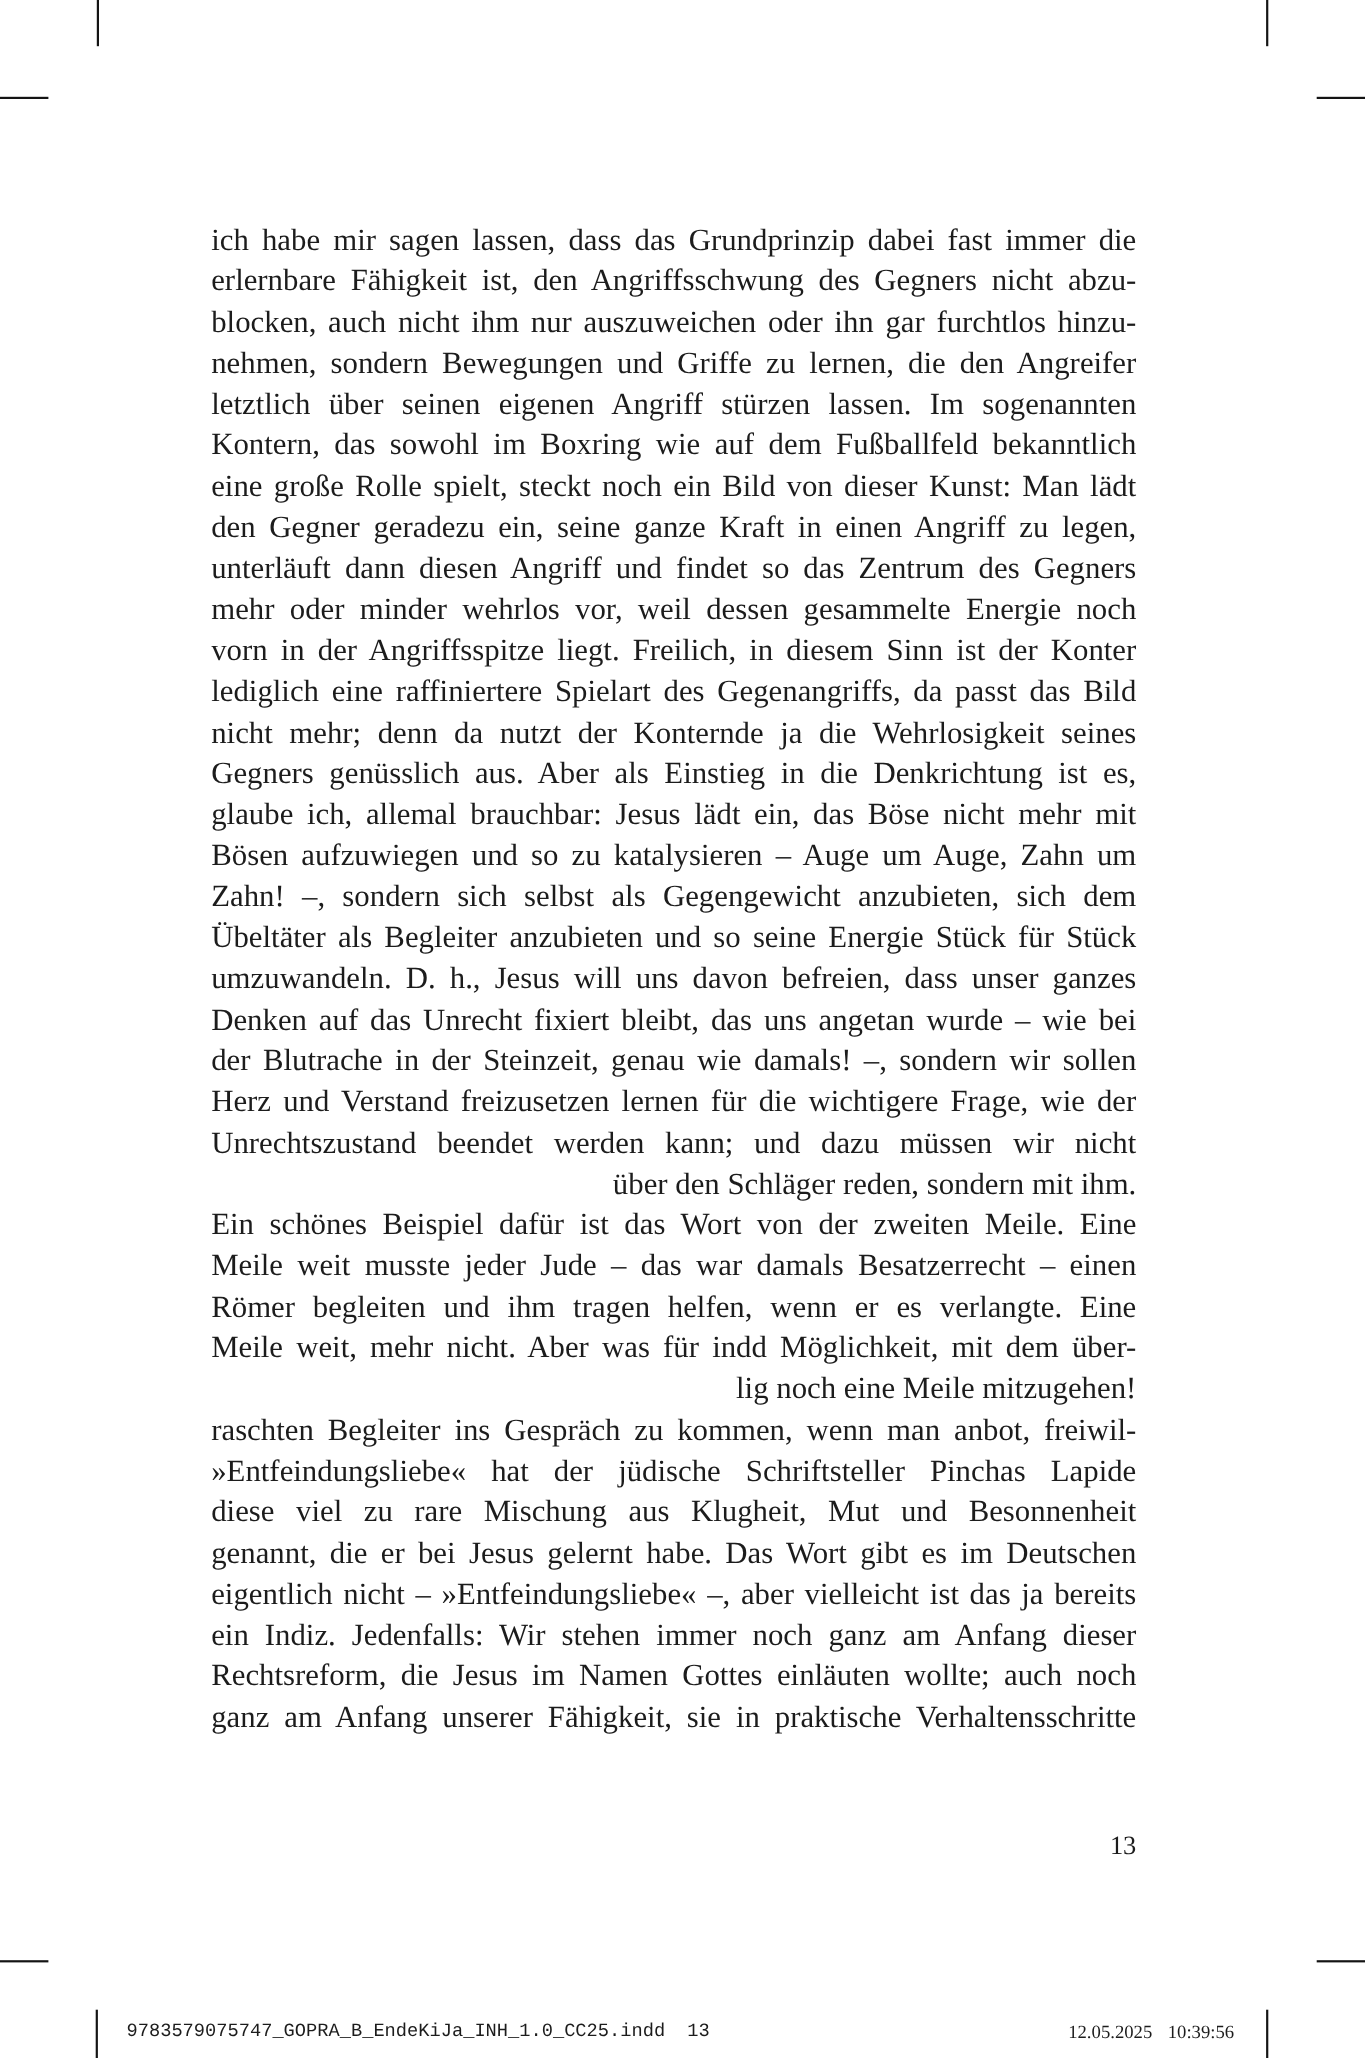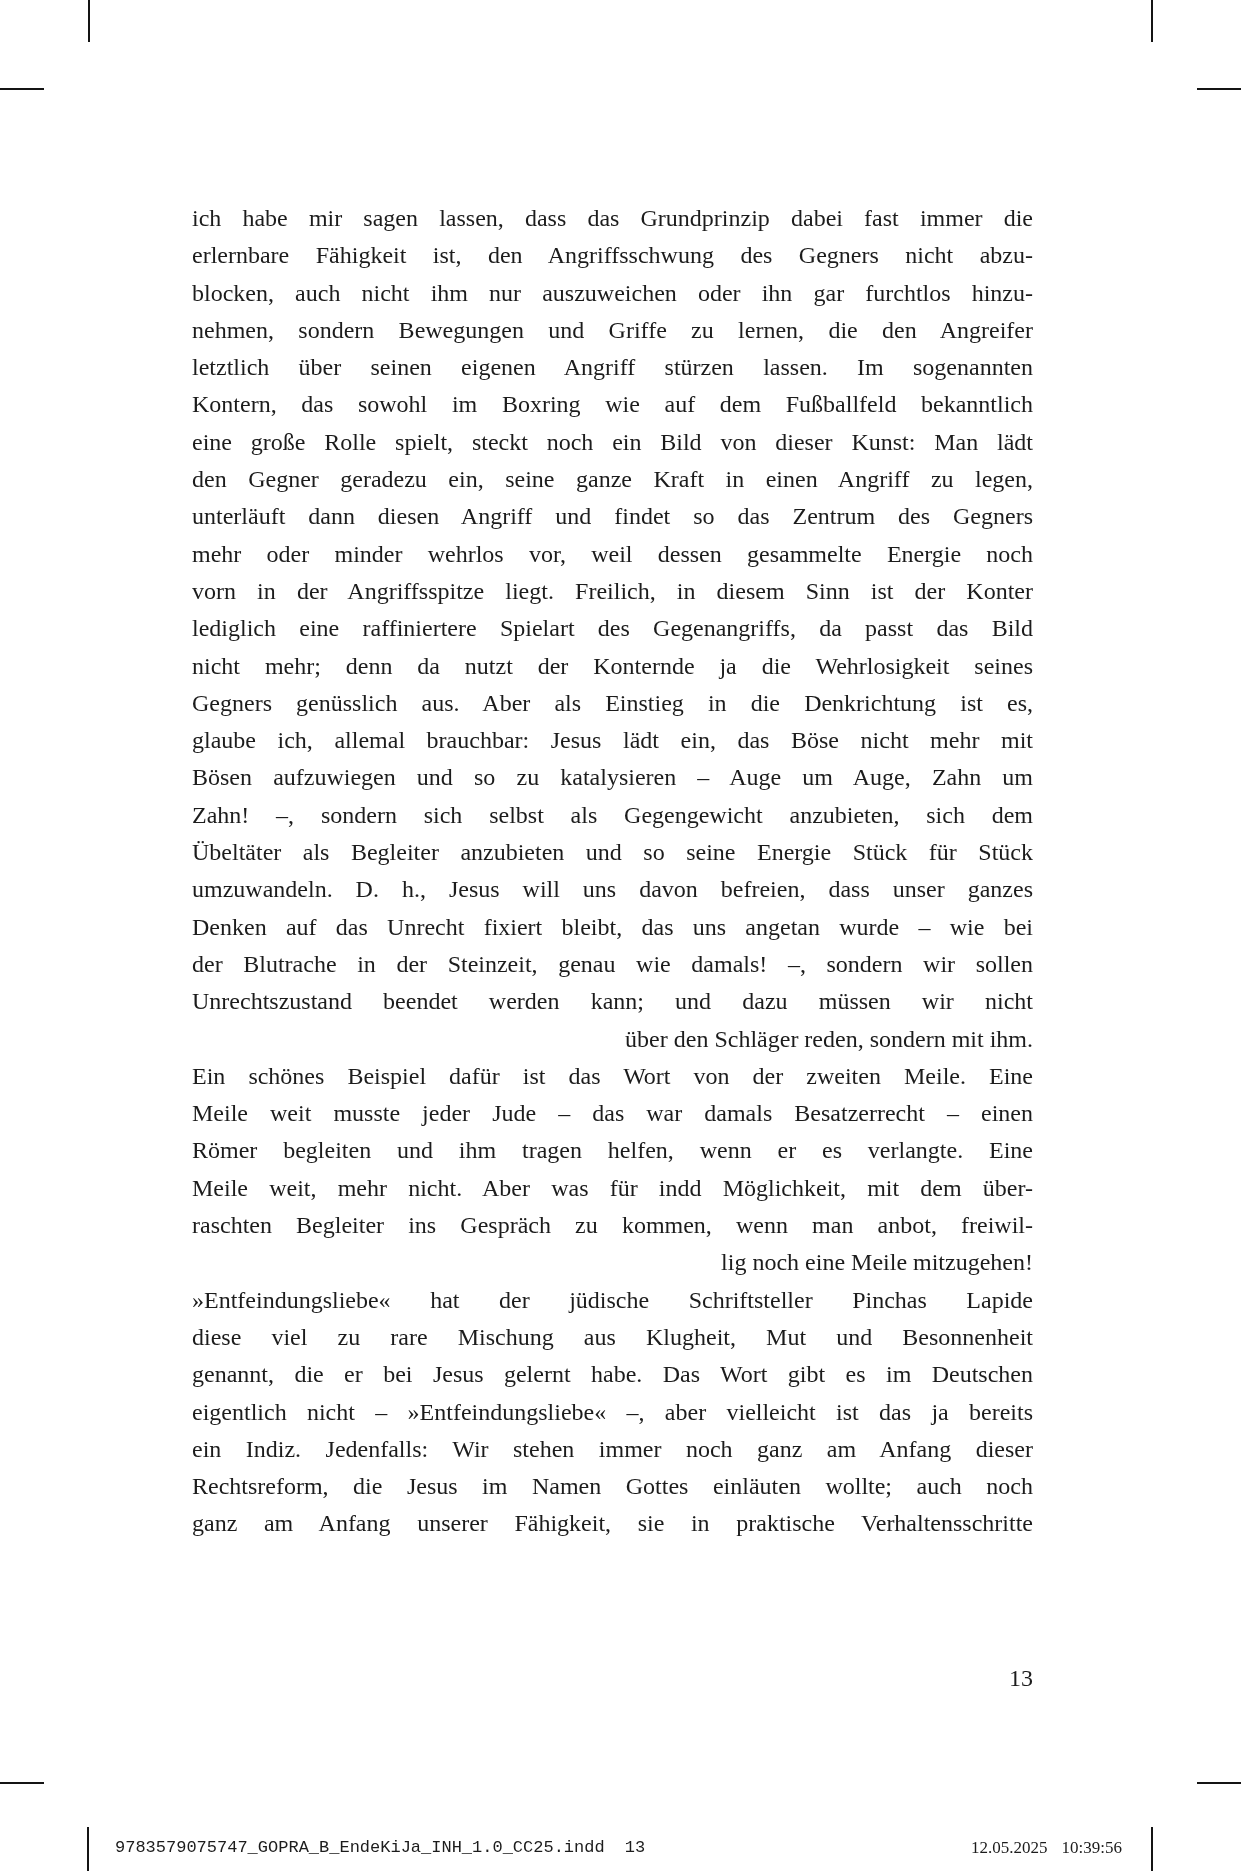--- a/index.html
+++ b/index.html
@@ -24,21 +24,21 @@
   .crop.h{height:2px;}
 
   
   .text-block{
     position:absolute;
     left:192px;
     top:200px;
     width:841px;
   }
   .line{
-    font-size:24px;
+    font-size:28px;
     line-height:37.3px;
     height:37.3px;
     overflow:hidden;
     text-align:justify;
     white-space:normal;
   }
   .line::after{
     content:"";
     display:inline-block;
     width:100%;
@@ -101,28 +101,29 @@
       <div class="line">lediglich eine raffiniertere Spielart des Gegenangriffs, da passt das Bild</div>
       <div class="line">nicht mehr; denn da nutzt der Konternde ja die Wehrlosigkeit seines</div>
       <div class="line">Gegners genüsslich aus. Aber als Einstieg in die Denkrichtung ist es,</div>
       <div class="line">glaube ich, allemal brauchbar: Jesus lädt ein, das Böse nicht mehr mit</div>
       <div class="line">Bösen aufzuwiegen und so zu katalysieren – Auge um Auge, Zahn um</div>
       <div class="line">Zahn! –, sondern sich selbst als Gegengewicht anzubieten, sich dem</div>
       <div class="line">Übeltäter als Begleiter anzubieten und so seine Energie Stück für Stück</div>
       <div class="line">umzuwandeln. D. h., Jesus will uns davon befreien, dass unser ganzes</div>
       <div class="line">Denken auf das Unrecht fixiert bleibt, das uns angetan wurde – wie bei</div>
       <div class="line">der Blutrache in der Steinzeit, genau wie damals! –, sondern wir sollen</div>
+      <div class="line">Herz und Verstand freizusetzen lernen für die wichtigere Frage, wie der</div>
       <div class="line">Unrechtszustand beendet werden kann; und dazu müssen wir nicht</div>
       <div class="line para-end">über den Schläger reden, sondern mit ihm.</div>
       <div class="line">Ein schönes Beispiel dafür ist das Wort von der zweiten Meile. Eine</div>
       <div class="line">Meile weit musste jeder Jude – das war damals Besatzerrecht – einen</div>
       <div class="line">Römer begleiten und ihm tragen helfen, wenn er es verlangte. Eine</div>
       <div class="line">Meile weit, mehr nicht. Aber was für indd Möglichkeit, mit dem über-</div>
+      <div class="line para-end">lig noch eine Meile mitzugehen!</div>
       <div class="line">raschten Begleiter ins Gespräch zu kommen, wenn man anbot, freiwil-</div>
-      <div class="line para-end">lig noch eine Meile mitzugehen!</div>
       <div class="line">»Entfeindungsliebe« hat der jüdische Schriftsteller Pinchas Lapide</div>
       <div class="line">diese viel zu rare Mischung aus Klugheit, Mut und Besonnenheit</div>
       <div class="line">genannt, die er bei Jesus gelernt habe. Das Wort gibt es im Deutschen</div>
       <div class="line">eigentlich nicht – »Entfeindungsliebe« –, aber vielleicht ist das ja bereits</div>
       <div class="line">ein Indiz. Jedenfalls: Wir stehen immer noch ganz am Anfang dieser</div>
       <div class="line">Rechtsreform, die Jesus im Namen Gottes einläuten wollte; auch noch</div>
       <div class="line">ganz am Anfang unserer Fähigkeit, sie in praktische Verhaltensschritte</div>
     </main>
 
   <div class="page-number">13</div>

